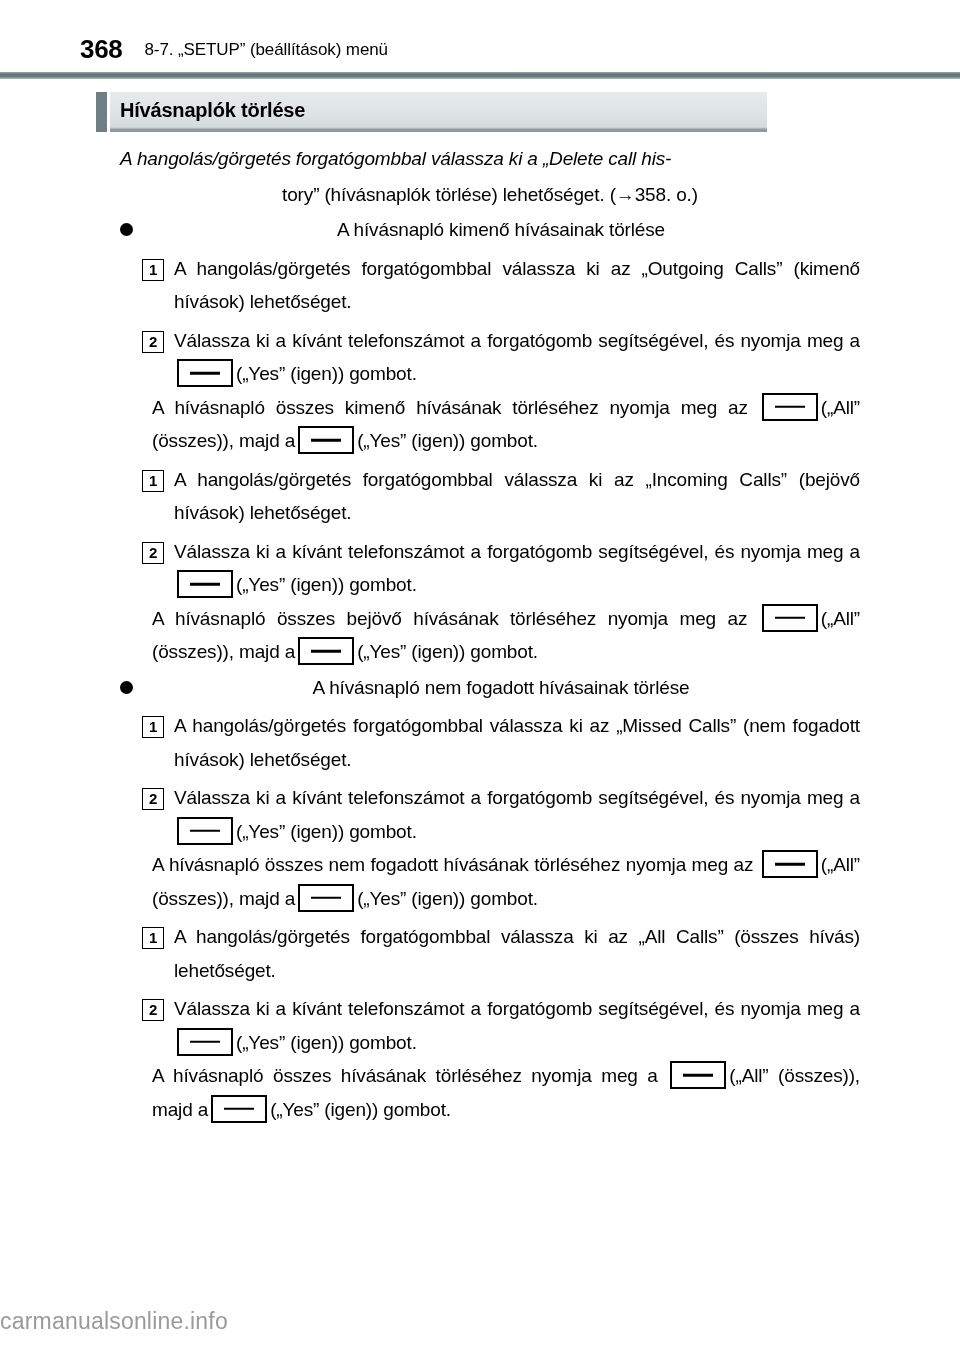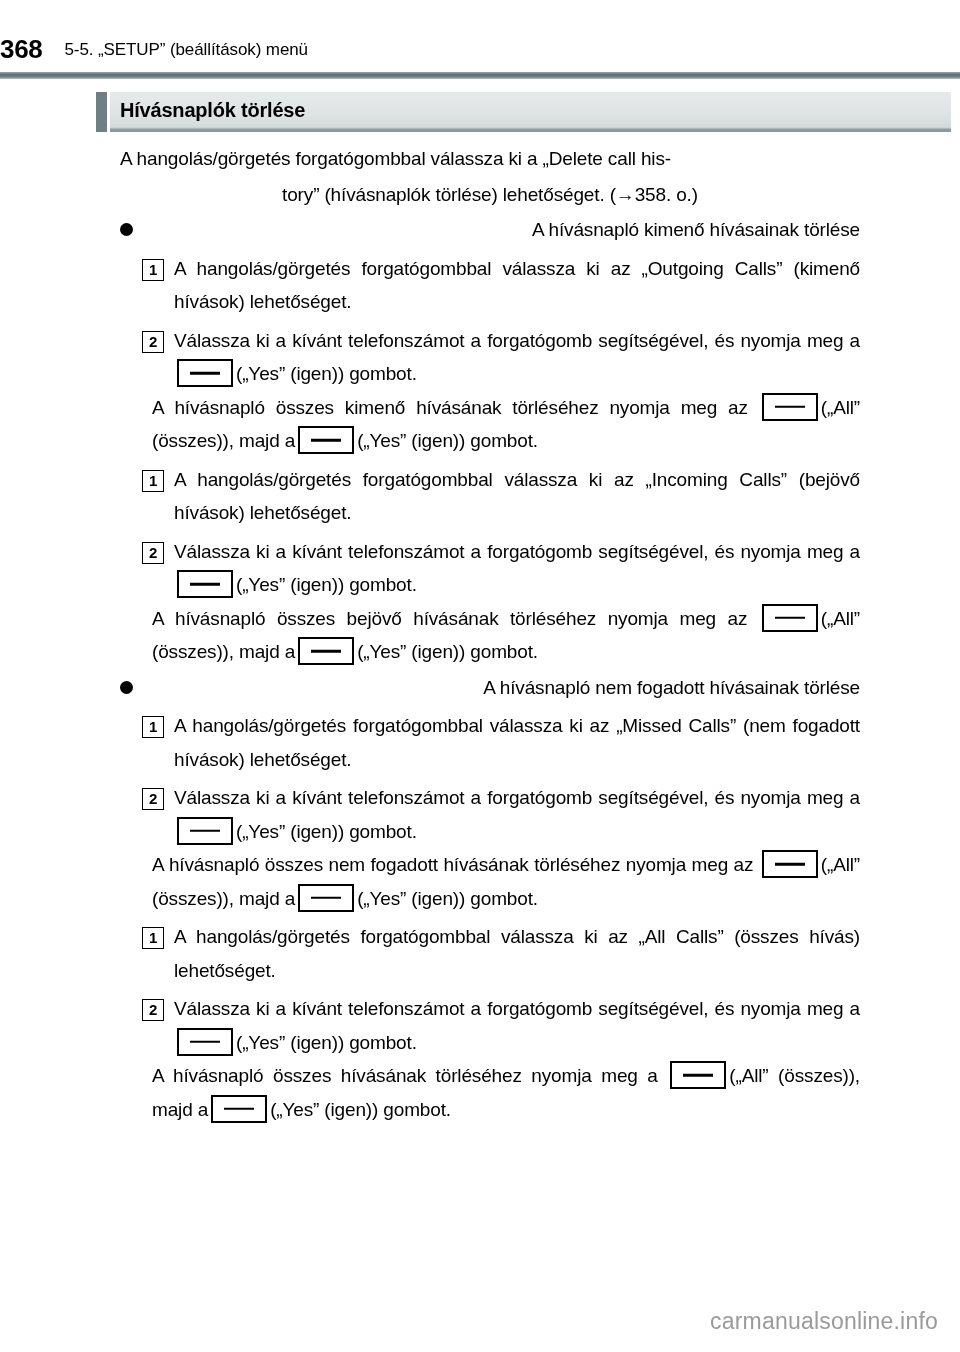--- a/index.html
+++ b/index.html
@@ -24,20 +24,21 @@
     left: 0;
     width: 960px;
     height: 40px;
     display: flex;
     align-items: flex-start;
   }
   .folio {
     font-size: 26px;
     font-weight: bold;
     line-height: 30px;
+    margin-left: 80px;
     letter-spacing: -0.3px;
   }
   .running-title {
     font-size: 17px;
     line-height: 31px;
     margin-left: 22px;
     letter-spacing: -0.1px;
   }
   .header-rule {
     position: absolute;
@@ -46,21 +47,21 @@
     width: 960px;
     height: 7px;
     background: linear-gradient(to bottom, #97a7aa 0%, #5d7276 35%, #6e8083 70%, #b7c2c4 100%);
   }
 
   
   .section-bar {
     position: absolute;
     top: 92px;
     left: 96px;
-    width: 855px;
+    width: 671px;
     height: 40px;
     display: flex;
     align-items: stretch;
     box-sizing: border-box;
   }
   .section-bar-accent {
     width: 11px;
     background: #6e8083;
     flex: 0 0 auto;
     margin-right: 3px;
@@ -91,42 +92,42 @@
     font-size: 19px;
     line-height: 33.5px;
     letter-spacing: -0.15px;
   }
 
   .para {
     text-align: justify;
     text-justify: inter-word;
     margin: 0 0 0 0;
   }
-  .para.first { margin-bottom: 2px; }
+  .para.first { margin-bottom: 2px; font-style: italic; }
 
   
   .bullet-line {
     display: flex;
     align-items: flex-start;
     margin-top: 2px;
   }
   .bullet-dot {
     flex: 0 0 auto;
     width: 13px;
     height: 13px;
     border-radius: 50%;
     background: #000;
     margin-top: 10px;
     margin-right: 9px;
   }
   .bullet-text {
     flex: 1 1 auto;
     text-align: justify;
   }
-  .bullet-text.nojust { text-align: right; }
+  .bullet-text.nojust { text-align: center; }
 
   
   .step {
     display: flex;
     align-items: flex-start;
     margin-left: 22px;
     margin-top: 5px;
   }
   .step-num {
     flex: 0 0 auto;
@@ -177,34 +178,33 @@
   }
 
   .arrow { font-size: 19px; }
 
   
   .watermark {
     position: absolute;
     left: 0;
     top: 1308px;
     width: 960px;
-    text-align: right;
     padding-right: 22px;
     box-sizing: border-box;
     font-size: 23px;
     color: #9a9a9a;
     letter-spacing: 0.2px;
   }
 </style>
 </head>
 <body>
 
 <div class="page-header">
   <div class="folio">368</div>
-  <div class="running-title">5-5. „SETUP” (beállítások) menü</div>
+  <div class="running-title">8-7. „SETUP” (beállítások) menü</div>
 </div>
 <div class="header-rule"></div>
 
 <div class="section-bar">
   <div class="section-bar-accent"></div>
   <div class="section-bar-body">
     <div class="section-title">Hívásnaplók törlése</div>
   </div>
 </div>
 

